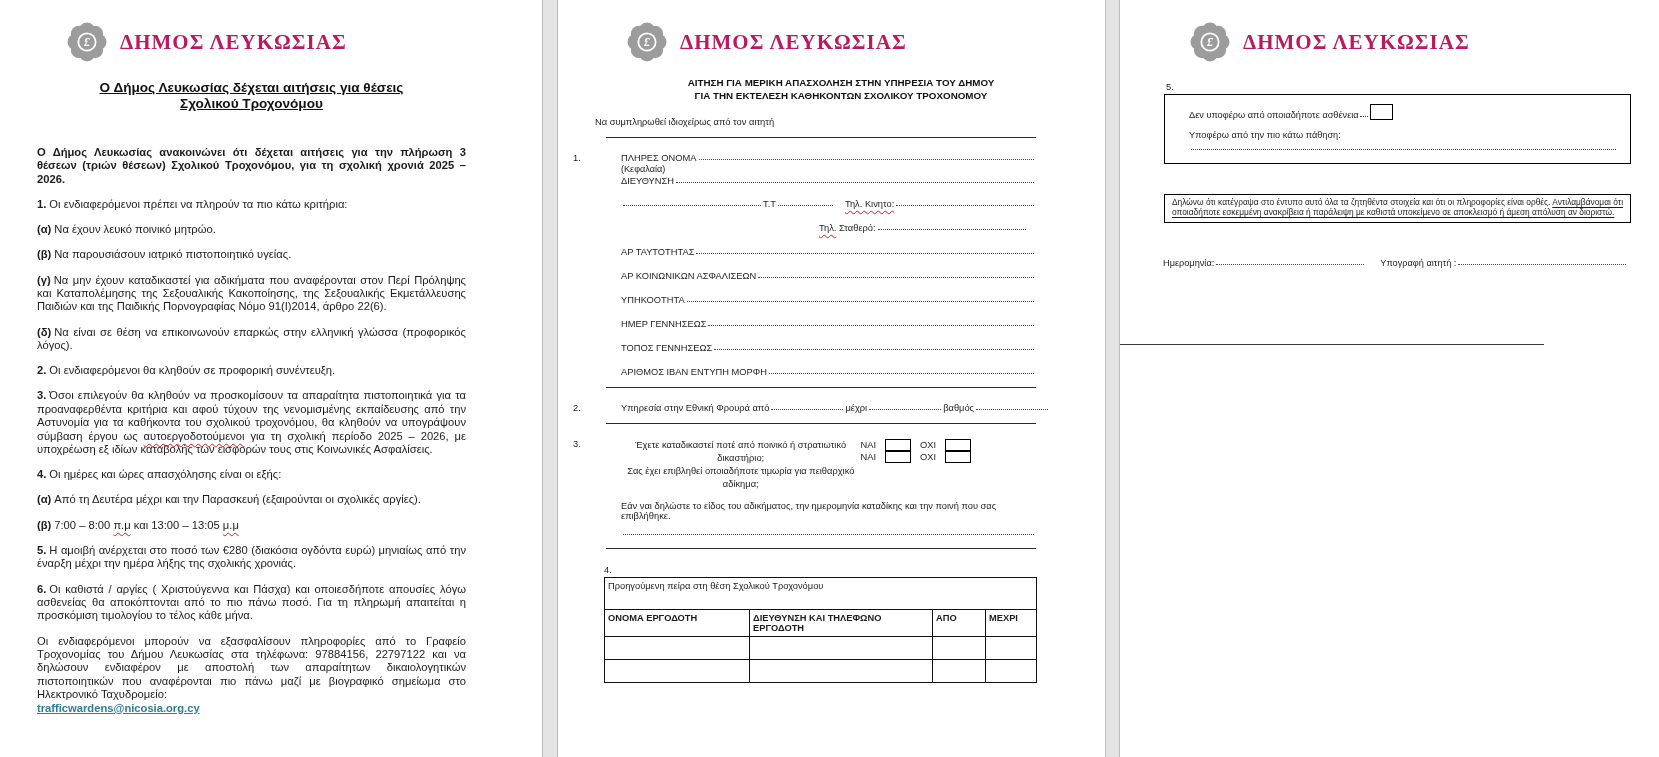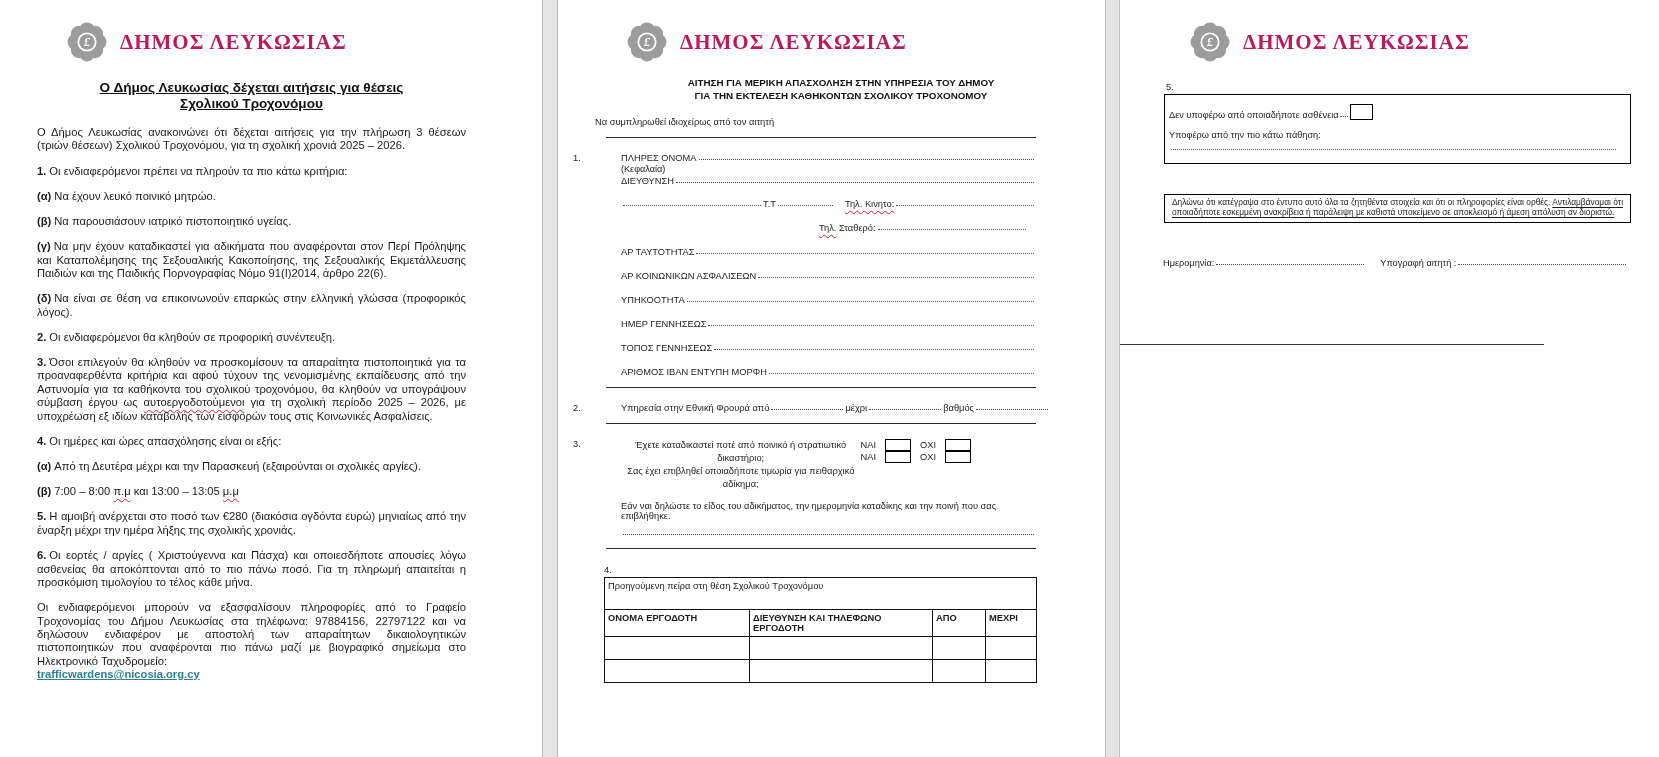--- a/index.html
+++ b/index.html
@@ -16,21 +16,21 @@
   .b1 { margin-left:24px; }
   .b2 { margin-left:48px; }
   .b3 { margin-left:64px; }
   .orgname { font-family:"Liberation Serif","DejaVu Serif",serif; font-weight:bold; font-size:21px; letter-spacing:1px; color:#be185d; white-space:nowrap; }
   .logo { width:52px; height:52px; flex:0 0 52px; }
 
   
   .p1title { margin-top:10px; text-align:center; font-size:13.6px; font-weight:bold; line-height:16px; color:#111; }
   .p1title .tline { text-decoration:underline; }
   .para { margin-top:11.8px; font-size:11.2px; line-height:13.4px; text-align:justify; }
-  .para.first { margin-top:14px; }
+  .para.first { margin-top:34px;font-weight:bold; }
   .lead { font-weight:bold; margin-right:3px; }
   .sq { text-decoration-line:underline; text-decoration-style:wavy; text-decoration-color:#e11919; text-decoration-thickness:1px; text-underline-offset:2.5px; }
   .email { color:#2e7d95; font-weight:bold; text-decoration:underline; }
 
   
   .p2title { margin-left:48px; width:440px; text-align:center; font-weight:bold; font-size:9.8px; line-height:13px; margin-top:6px; color:#111; }
   .p2note { margin-top:15px; margin-left:22px; font-size:9.3px; }
   .hr2 { border-top:1px solid #2a2a2a; margin:10px 0 0 33px; }
   .sec { display:flex; margin-top:15px; font-size:9.3px; }
   .snum { flex:0 0 48px; }
@@ -53,21 +53,21 @@
   .sec4 { margin:16px 0 0 31px; font-size:9.3px; }
   .exp { border-collapse:collapse; table-layout:fixed; width:432px; margin-top:2px; }
   .exp td, .exp th { border:1px solid #111; font-size:9.3px; text-align:left; vertical-align:top; padding:3px 3px; }
   .exp .cap { height:32px; border-bottom:none; }
   .exp th { font-weight:bold; height:19px; }
   .exp .empty td { height:23px; }
 
   
   .p3num { margin:12px 0 0 46px; font-size:9.3px; }
   .box { border:1px solid #000; margin-left:44px; margin-right:29px; }
-  .box1 { margin-top:2px; padding:9px 12px 10px 4px; font-size:9.2px; }
+  .box1 { margin-top:2px; padding:9px 12px 10px 24px; font-size:9.2px; }
   .b1row { display:flex; align-items:flex-end; }
   .minidots { width:8px; border-bottom:1.4px dotted #4a4a4a; margin:0 1px 3px 1px; }
   .cbsmall { width:23px; height:16px; border:1.3px solid #000; margin-left:1px; }
   .b1row2 { margin-top:10px; }
   .frow3 { display:flex; margin-top:9px; }
   .box2 { margin-top:30px; border-width:1.4px; padding:3px 7px 4px 7px; font-size:8.4px; line-height:9.8px; text-align:justify; }
   .declu { text-decoration:underline; text-underline-offset:1.5px; }
   .sigrow { display:flex; align-items:flex-end; margin:35px 32px 0 43px; font-size:9.2px; white-space:nowrap; }
   .gap8 { flex:0 0 14px; }
   .p3hr { border-top:1.4px solid #3a3a3a; margin:76px 0 0 0; width:424px; }
@@ -108,21 +108,21 @@
     <p class="para"><b class="lead">(α)</b><span>Να έχουν λευκό ποινικό μητρώο.</span></p>
     <p class="para"><b class="lead">(β)</b><span>Να παρουσιάσουν ιατρικό πιστοποιητικό υγείας.</span></p>
     <p class="para"><b class="lead">(γ)</b><span>Να μην έχουν καταδικαστεί για αδικήματα που αναφέρονται στον Περί Πρόληψης και Καταπολέμησης της Σεξουαλικής Κακοποίησης, της Σεξουαλικής Εκμετάλλευσης Παιδιών και της Παιδικής Πορνογραφίας Νόμο 91(Ι)2014, άρθρο 22(6).</span></p>
     <p class="para"><b class="lead">(δ)</b><span>Να είναι σε θέση να επικοινωνούν επαρκώς στην ελληνική γλώσσα (προφορικός λόγος).</span></p>
     <p class="para"><b class="lead">2.</b><span>Οι ενδιαφερόμενοι θα κληθούν σε προφορική συνέντευξη.</span></p>
     <p class="para"><b class="lead">3.</b><span>Όσοι επιλεγούν θα κληθούν να προσκομίσουν τα απαραίτητα πιστοποιητικά για τα προαναφερθέντα κριτήρια και αφού τύχουν της νενομισμένης εκπαίδευσης από την Αστυνομία για τα καθήκοντα του σχολικού τροχονόμου, θα κληθούν  να υπογράψουν σύμβαση έργου ως </span><span class="sq">αυτοεργοδοτούμενοι</span><span> για τη σχολική περίοδο 2025 – 2026, με υποχρέωση εξ ιδίων καταβολής των εισφορών τους στις Κοινωνικές Ασφαλίσεις.</span></p>
     <p class="para"><b class="lead">4.</b><span>Οι ημέρες και ώρες απασχόλησης είναι οι εξής:</span></p>
     <p class="para"><b class="lead">(α)</b><span>Από τη Δευτέρα μέχρι και την Παρασκευή (εξαιρούνται οι σχολικές αργίες).</span></p>
     <p class="para"><b class="lead">(β)</b><span>7:00 – 8:00 </span><span class="sq">π.μ</span><span> και 13:00 – 13:05 </span><span class="sq">μ.μ</span></p>
     <p class="para"><b class="lead">5.</b><span>Η αμοιβή ανέρχεται στο ποσό των €280 (διακόσια ογδόντα ευρώ) μηνιαίως από την έναρξη μέχρι την ημέρα λήξης της σχολικής χρονιάς.</span></p>
-    <p class="para"><b class="lead">6.</b><span>Οι εορτές / αργίες ( Χριστούγεννα και Πάσχα)  και οποιεσδήποτε απουσίες λόγω ασθενείας θα αποκόπτονται από το πιο πάνω ποσό. Για τη πληρωμή απαιτείται η προσκόμιση τιμολογίου το τέλος κάθε μήνα.</span></p>
+    <p class="para"><b class="lead">6.</b><span>Οι καθιστά / αργίες ( Χριστούγεννα και Πάσχα)  και οποιεσδήποτε απουσίες λόγω ασθενείας θα αποκόπτονται από το πιο πάνω ποσό. Για τη πληρωμή απαιτείται η προσκόμιση τιμολογίου το τέλος κάθε μήνα.</span></p>
     <p class="para"><span>Οι ενδιαφερόμενοι μπορούν να εξασφαλίσουν πληροφορίες από το Γραφείο Τροχονομίας του Δήμου Λευκωσίας στα τηλέφωνα: 97884156, 22797122 και να δηλώσουν ενδιαφέρον με αποστολή των απαραίτητων δικαιολογητικών πιστοποιητικών που αναφέρονται πιο πάνω μαζί με βιογραφικό σημείωμα στο Ηλεκτρονικό Ταχυδρομείο:</span><br><a class="email" href="#">trafficwardens@nicosia.org.cy</a></p>
   </section>
 
   <section class="page" id="page2">
     <header class="brand b2">
       <svg class="logo" viewBox="0 0 60 60">
         <g fill="#9c9c9c">
           <circle cx="43" cy="30" r="9.5"></circle>
             <circle cx="39.2" cy="39.2" r="9.5"></circle>
             <circle cx="30" cy="43" r="9.5"></circle>

